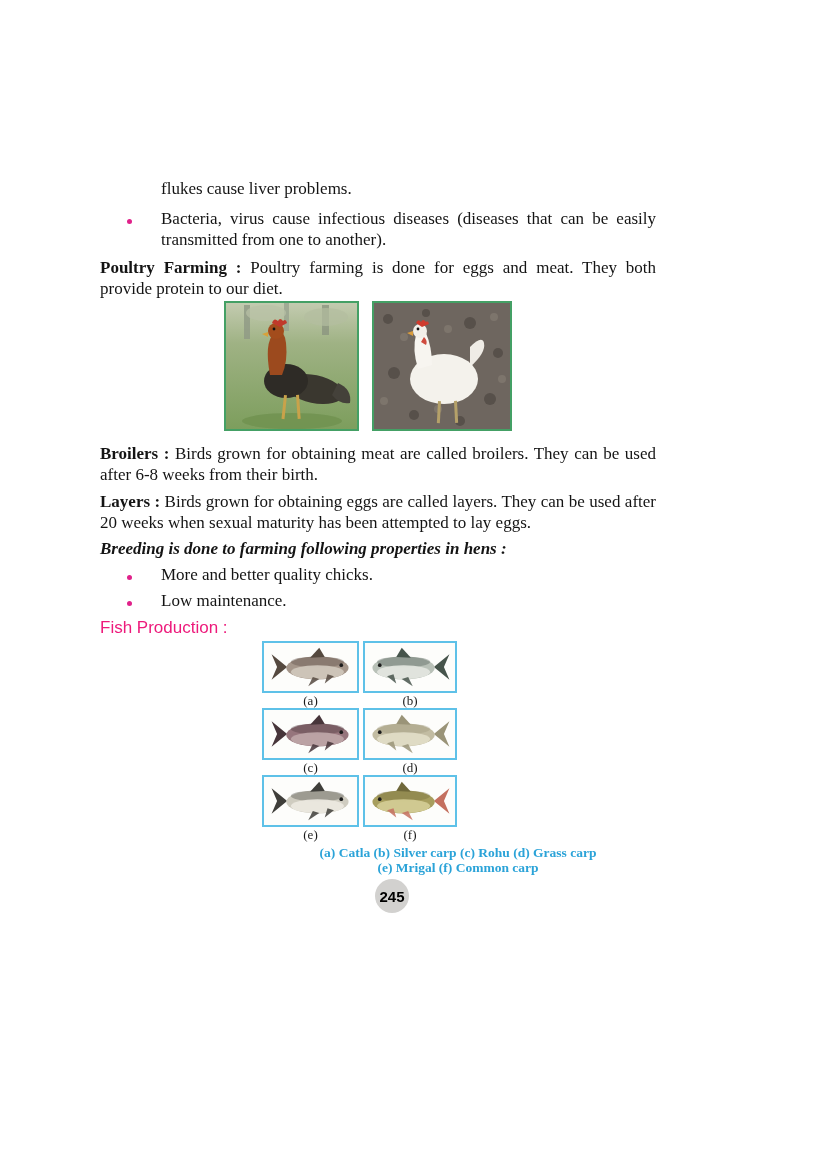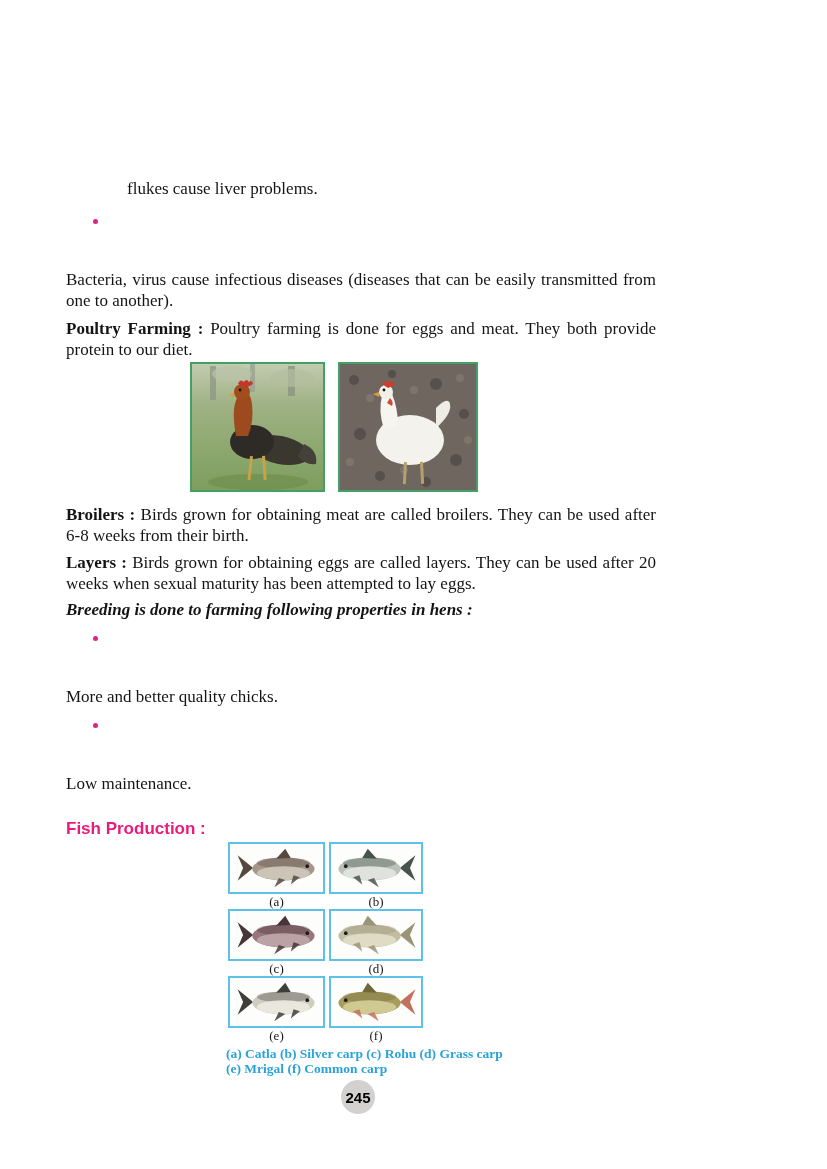--- a/index.html
+++ b/index.html
@@ -1,64 +1,65 @@
 <!DOCTYPE html>
 <html><head>
 <meta charset="utf-8">
 <style>
   html,body{margin:0;padding:0;background:#ffffff;}
   .page{
     position:relative;
     width:827px;height:1169px;
     box-sizing:border-box;
-    padding:178px 171px 0 66px;
+    padding:178px 171px 0 100px;
     background:#ffffff;
     font-family:"Liberation Serif","DejaVu Serif",serif;
     font-size:17px;line-height:21px;color:#141414;
     overflow:hidden;
   }
   p{margin:0;}
   .just{text-align:justify;}
   .p-flukes{margin-left:61px;}
-  .bullet-item{display:flex;margin-top:9px;flex-direction:column;}
+  .bullet-item{display:flex;margin-top:9px;}
   .bullet-item .dot-cell{width:61px;flex:0 0 61px;box-sizing:border-box;padding-left:27px;}
   .dot{display:inline-block;width:5px;height:5px;border-radius:50%;background:var(--bullet,#e0218a);margin-top:8px;}
   .bullet-item .btext{flex:1;text-align:justify;}
   .p-poultry{margin-top:7px;}
   .photos{margin-top:2px;margin-left:124px;display:flex;gap:13px;}
   .photo{border:2px solid var(--photoborder,#44a065);box-sizing:border-box;display:block;}
   .p-broilers{margin-top:12px;}
   .p-layers{margin-top:6px;}
   .p-crossbred{margin-top:6px;}
   .h-breeding{margin-top:5px;font-weight:bold;font-style:italic;}
   .bullet-sm{margin-top:5px;}
   .h-fish{
-    margin-top:24px;
+    margin-top:6px;
     font-family:"Liberation Sans","DejaVu Sans",sans-serif;
-    font-weight:bold;font-size:17px;line-height:21px;
+    font-weight:normal;font-size:17px;line-height:21px;
     color:var(--magenta,#ed1a7b);
   }
   .fish-grid{
     margin-top:3px;margin-left:162px;
     display:grid;grid-template-columns:97px 94px;column-gap:4px;
   }
   .fish-box{
     height:52px;box-sizing:border-box;
     border:2px solid var(--fishborder,#5ec1e8);
     background:#fdfdfb;
     display:flex;align-items:center;justify-content:center;
   }
   .fish-label{
     height:15px;line-height:15px;text-align:center;
     font-size:13px;color:#1a1a1a;
   }
   .caption{
     margin-top:3px;margin-left:160px;
     font-weight:bold;font-size:13.5px;line-height:15px;
     color:var(--captionblue,#2ba3d8);
+    text-align:center;
   }
   .badge{
     margin-top:4px;margin-left:275px;
     width:34px;height:34px;border-radius:50%;
     background:var(--badgebg,#d2d1cf);
     display:flex;align-items:center;justify-content:center;
     font-family:"Liberation Sans","DejaVu Sans",sans-serif;
     font-weight:bold;font-size:15px;color:#000000;
   }
 </style>

